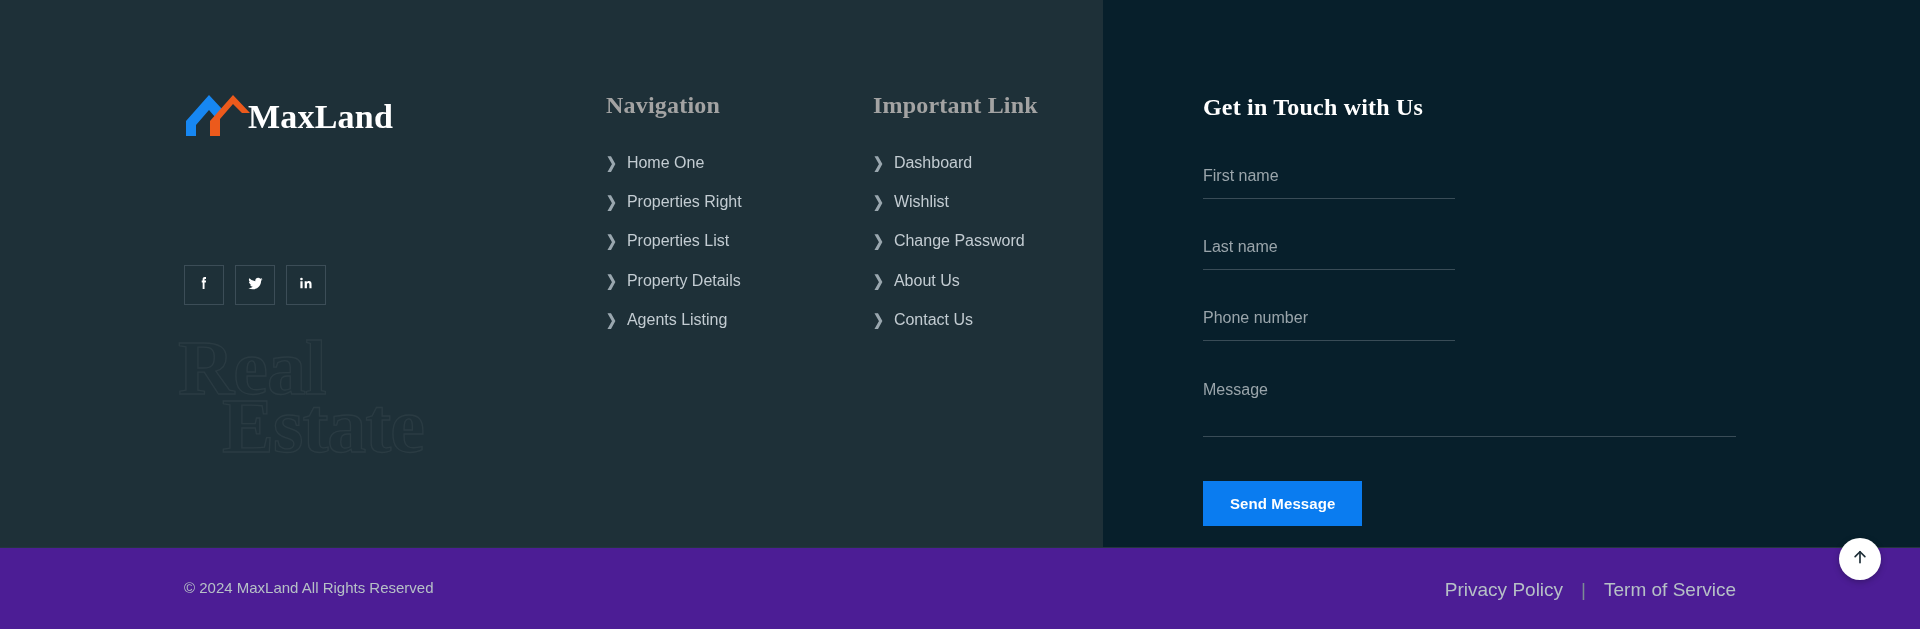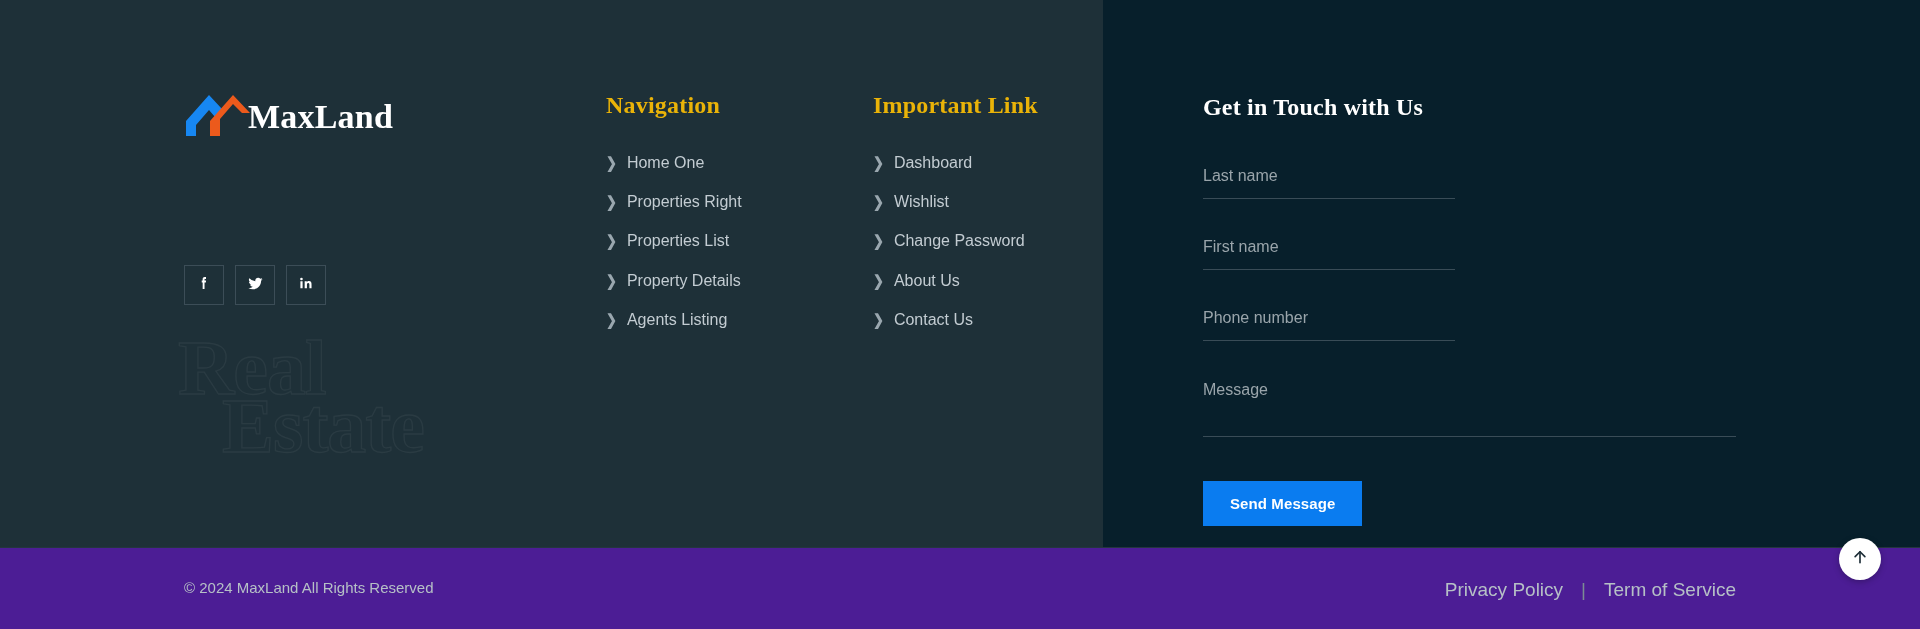--- a/index.html
+++ b/index.html
@@ -118,21 +118,21 @@
 
   
   .link-col { position: absolute; top: 92px; }
   .col-nav { left: 606px; }
   .col-important { left: 873px; }
 
   .col-title {
     font-family: "Liberation Serif", serif;
     font-size: 24px;
     font-weight: 700;
-    color: #eab308;
+    color: #a3a3a3;
     letter-spacing: 0.2px;
     margin-bottom: 34px;
   }
   .col-list { list-style: none; }
   .col-list li {
     display: flex;
     align-items: center;
     gap: 10px;
     margin-bottom: 20px;
     cursor: pointer;
@@ -360,24 +360,24 @@
         </li>
       </ul>
     </div>
 
   </div>
 
   <div class="contact-inner">
     <div class="contact-title">Get in Touch with Us</div>
     <form class="form-grid">
       <div class="field">
+        <input type="text" placeholder="First name" style="">
+      </div>
+      <div class="field">
         <input type="text" placeholder="Last name" style="">
-      </div>
-      <div class="field">
-        <input type="text" placeholder="First name" style="">
       </div>
       <div class="field">
         <input type="text" placeholder="Phone number" style="">
       </div>
       <div class="field full">
         <textarea placeholder="Message" style=""></textarea>
       </div>
       <button type="submit" class="send-btn">Send Message</button>
     </form>
   </div>

